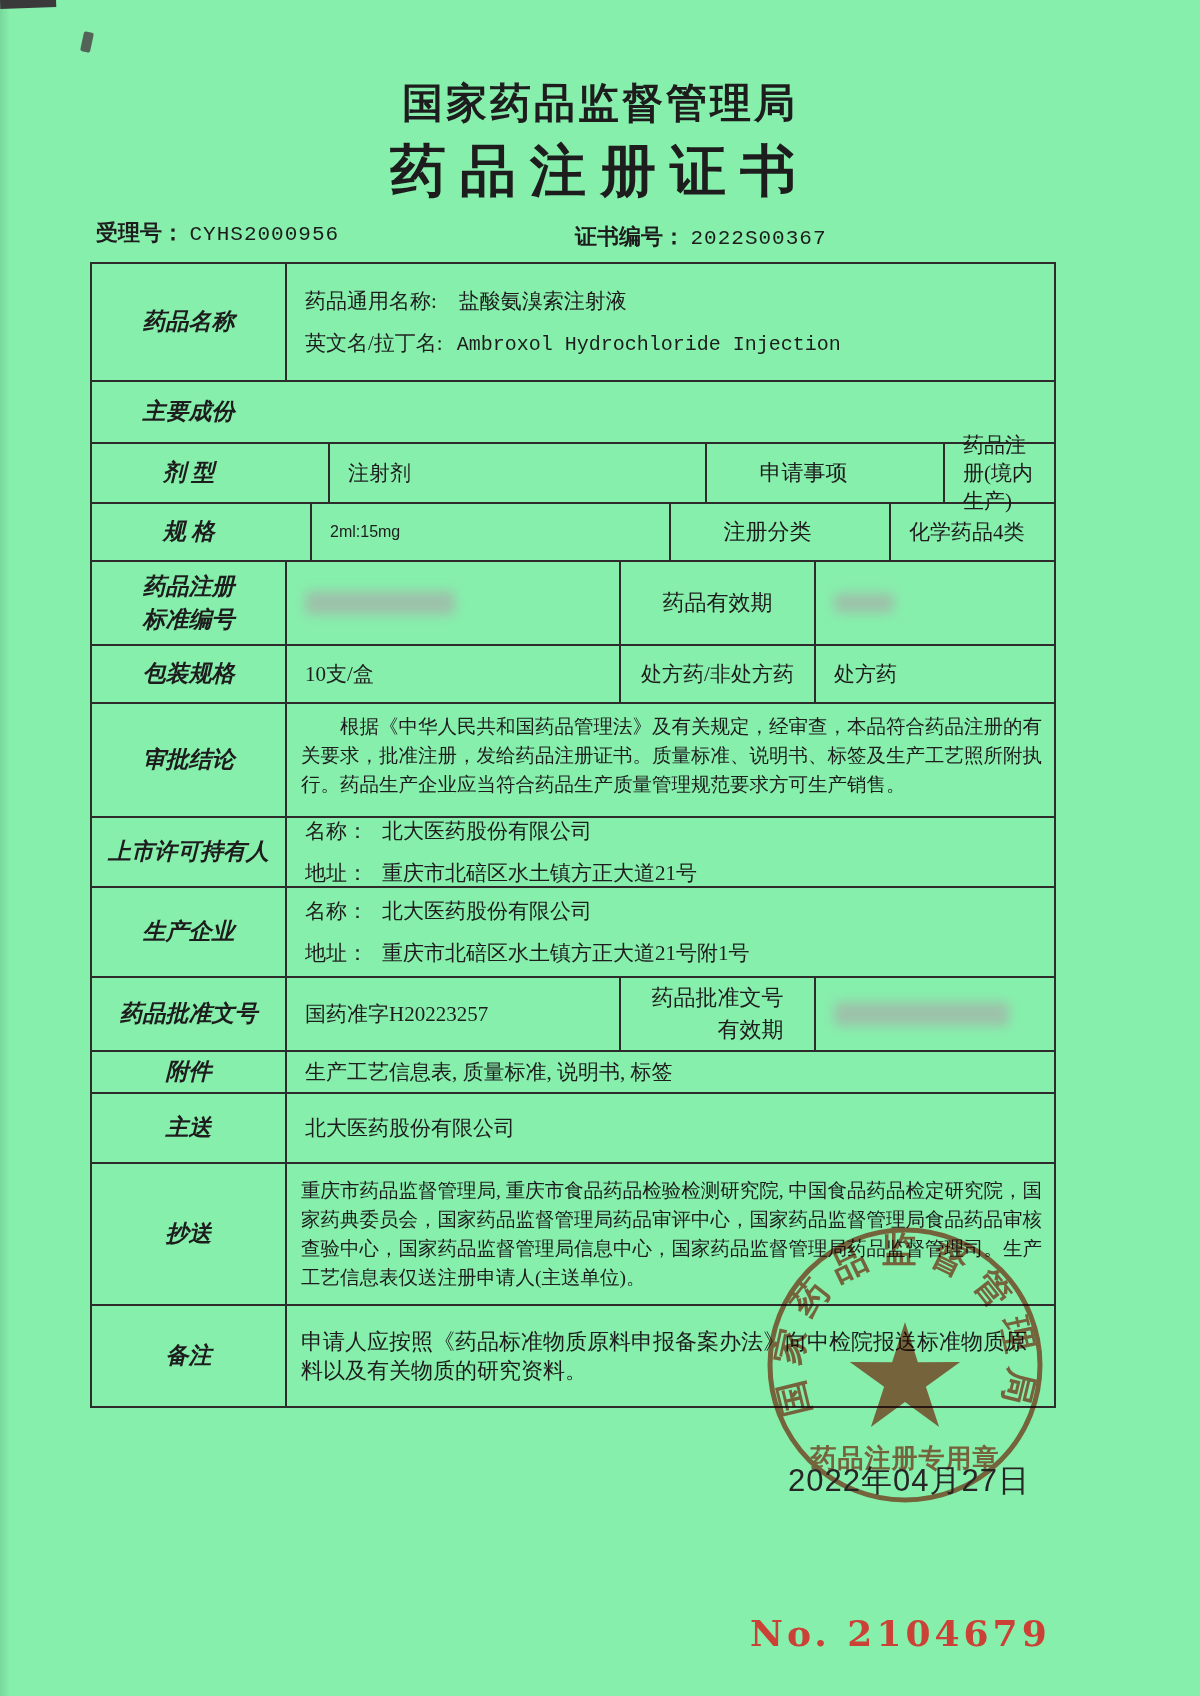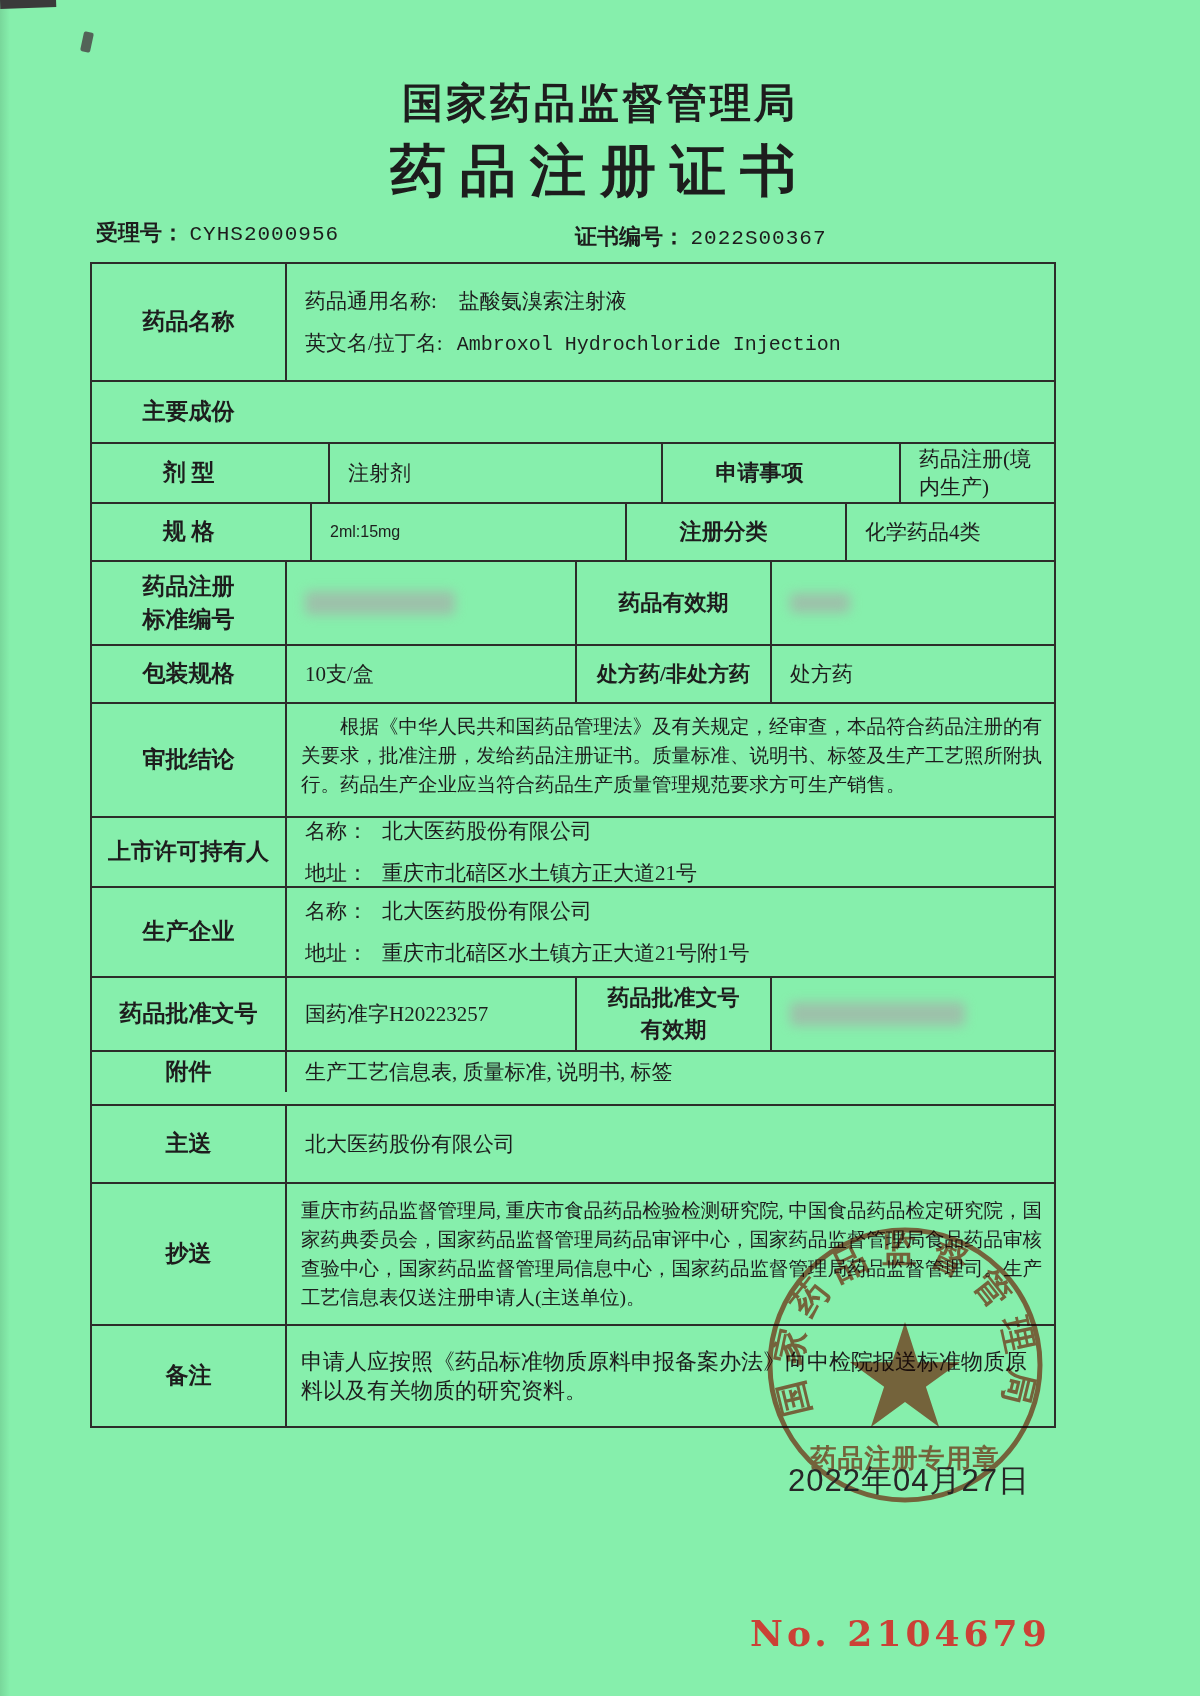--- a/index.html
+++ b/index.html
@@ -31,23 +31,23 @@
   .cert-table{
     position:absolute;left:90px;top:262px;width:966px;
     border:2px solid #2d2c2a;box-sizing:border-box;
     background:transparent;
   }
   .trow{display:flex;border-top:2px solid #2d2c2a;box-sizing:border-box;}
   .trow:first-child{border-top:none;}
   .tcell{border-left:2px solid #2d2c2a;box-sizing:border-box;position:relative;}
   .tcell:first-child{border-left:none;}
   .lbl{width:193px;flex:0 0 193px;display:flex;align-items:center;justify-content:center;
-    text-align:center;font-weight:700;font-size:23px;white-space:pre-line;line-height:1.45;}
+    text-align:center;font-weight:700;font-size:23px;white-space:pre-line;line-height:1.45;font-style:italic;}
   .lbl2{width:195px;flex:0 0 195px;display:flex;align-items:center;justify-content:center;
-    text-align:center;font-weight:700;font-size:22px;white-space:pre-line;line-height:1.45;}
+    text-align:right;font-weight:400;font-size:22px;white-space:pre-line;line-height:1.45;margin-left:44px;}
   .val{flex:1 1 auto;display:flex;flex-direction:column;justify-content:center;
     padding:4px 10px 4px 18px;font-size:21px;}
   .val-mid{width:290px;flex:0 0 290px;}
   .pairline{display:flex;align-items:baseline;margin:7px 0;}
   .pairline .k{margin-right:22px;}
   .pairline .k2{margin-right:14px;}
   .mono{font-family:"Liberation Mono","DejaVu Sans Mono",monospace;font-size:20px;}
   .sansv{font-family:"Liberation Sans","DejaVu Sans",sans-serif;font-size:16px;}
   .para{font-size:19.5px;line-height:29px;margin:0;padding:8px 12px 8px 14px;}
   .indent2{text-indent:2em;}
@@ -201,21 +201,21 @@
       </div>
     </div>
 
     <div class="trow" style="height:42px;">
       <div class="tcell lbl">附件</div>
       <div class="tcell val">
         <span>生产工艺信息表, 质量标准, 说明书, 标签</span>
       </div>
     </div>
 
-    <div class="trow" style="height:78px;margin-top:12px;">
+    <div class="trow" style="height:70px;">
       <div class="tcell lbl">主送</div>
       <div class="tcell val">
         <span>北大医药股份有限公司</span>
       </div>
     </div>
 
     <div class="trow" style="height:142px;">
       <div class="tcell lbl">抄送</div>
       <div class="tcell val" style="justify-content:center;padding:0;">
         <p class="para">重庆市药品监督管理局, 重庆市食品药品检验检测研究院, 中国食品药品检定研究院，国家药典委员会，国家药品监督管理局药品审评中心，国家药品监督管理局食品药品审核查验中心，国家药品监督管理局信息中心，国家药品监督管理局药品监督管理司。生产工艺信息表仅送注册申请人(主送单位)。</p>

